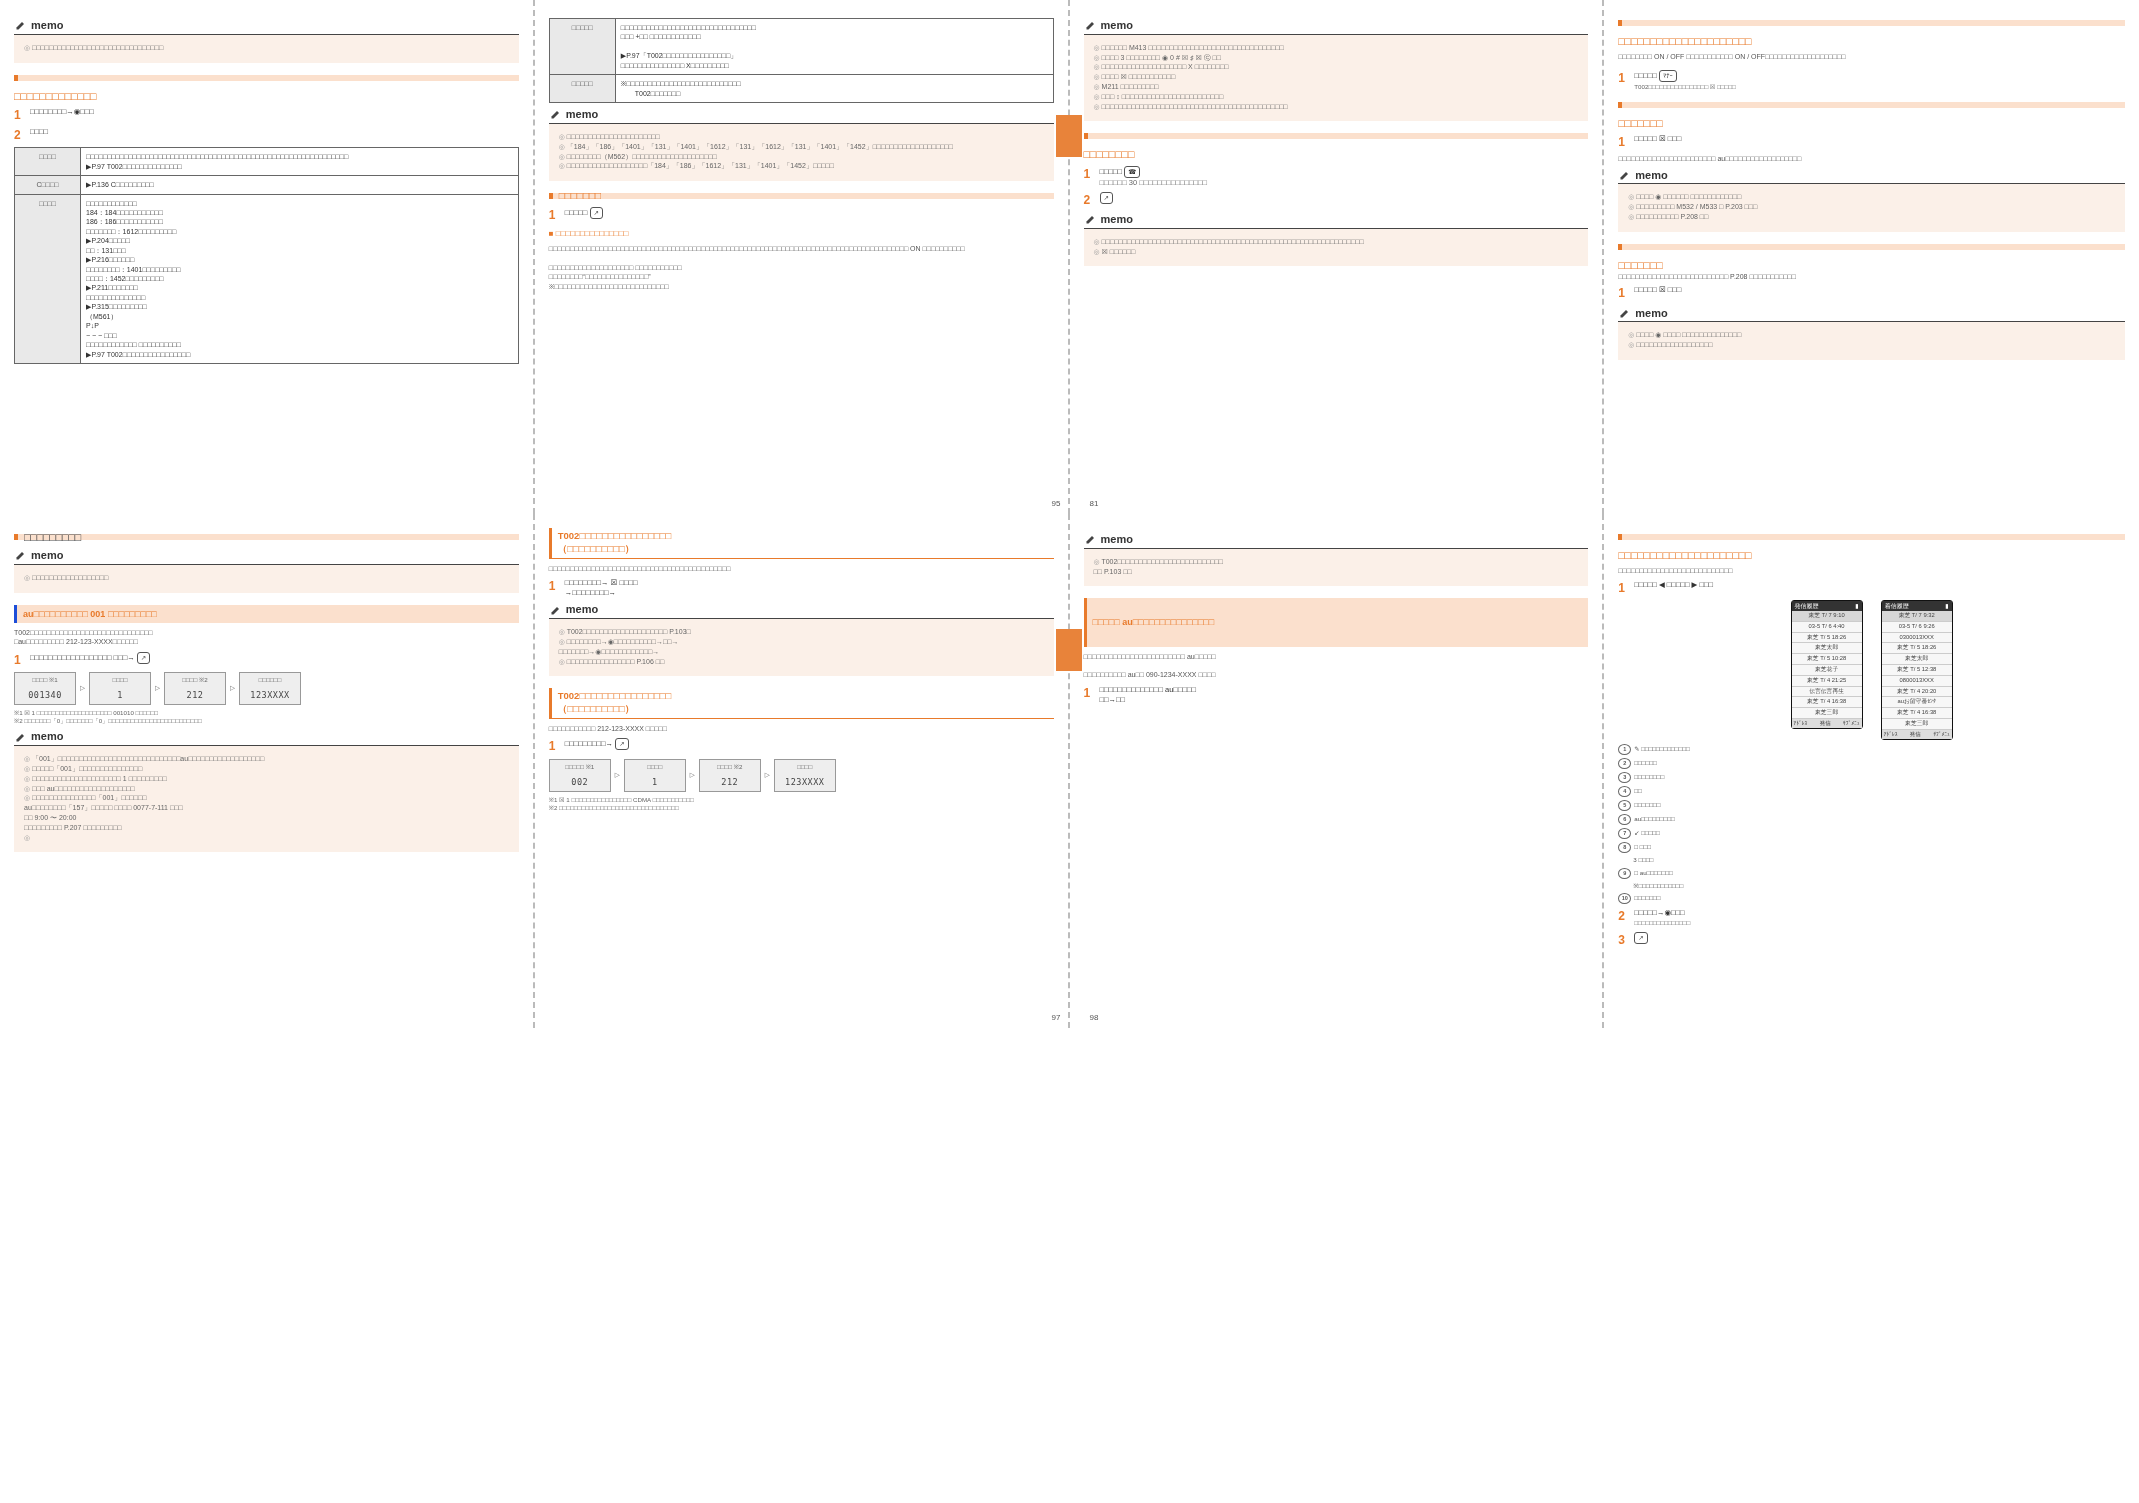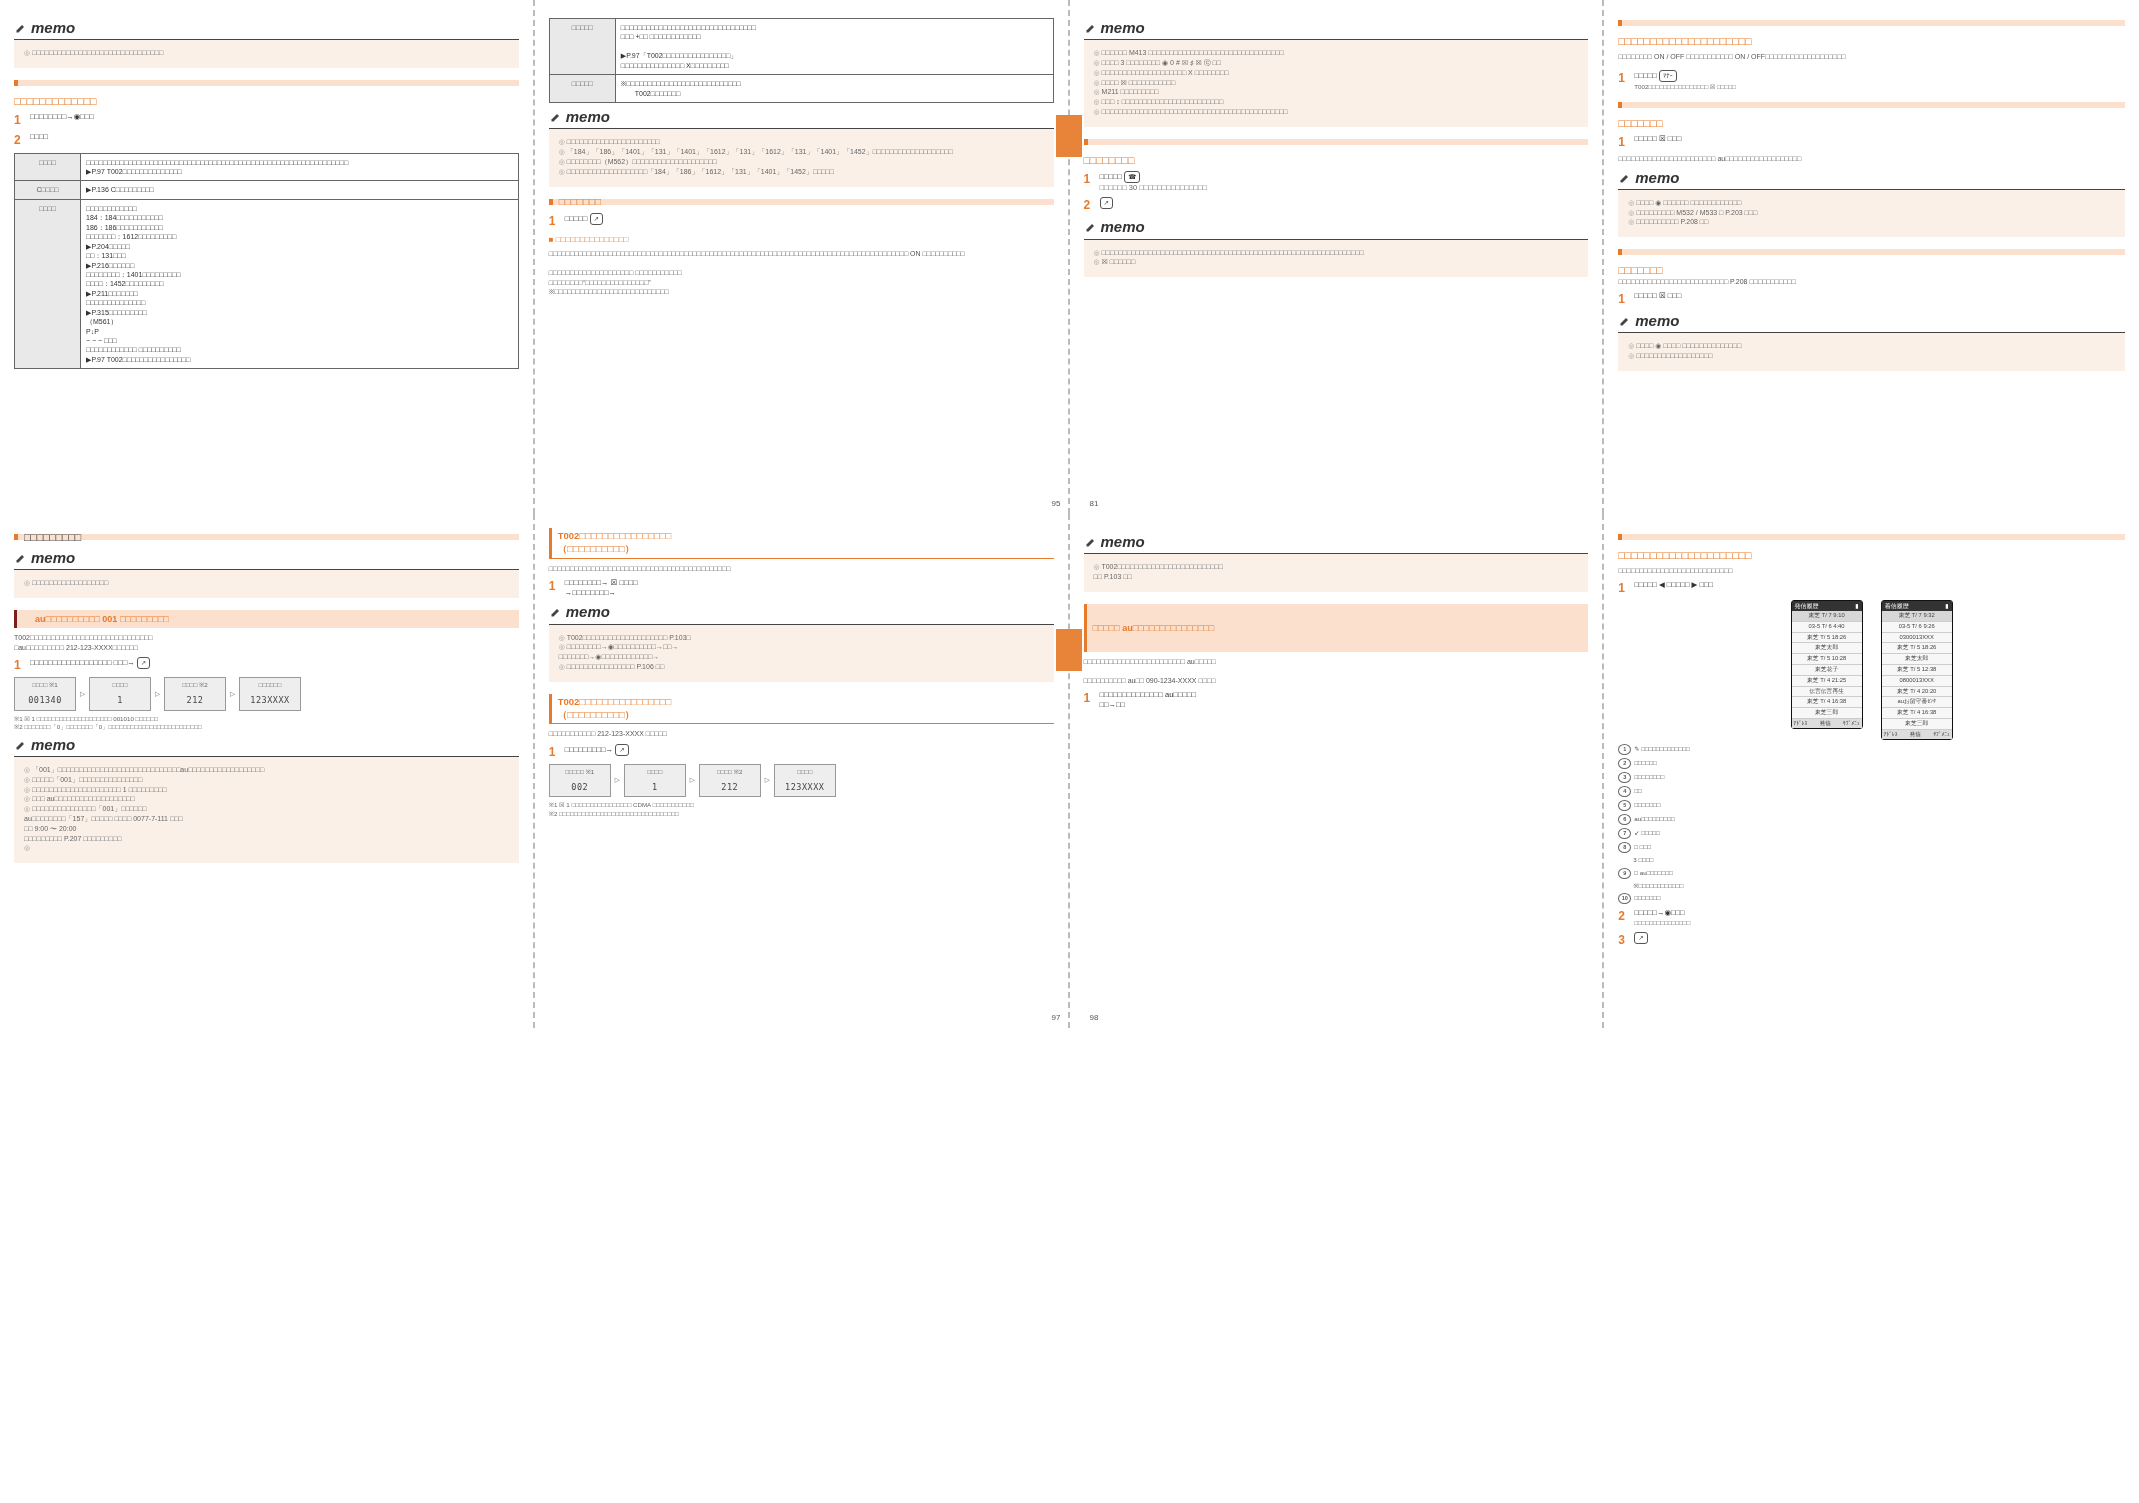--- a/index.html
+++ b/index.html
@@ -2,21 +2,21 @@
 <html><head>
 <meta charset="utf-8">
 <style>
   body{margin:0;background:#fff;font-family:"Hiragino Kaku Gothic Pro","Meiryo",sans-serif;font-size:7.5px;color:#333;line-height:1.35}
   .sheet{display:grid;grid-template-columns:repeat(4,1fr);gap:0;background:#fff}
   .page{position:relative;padding:14px 14px 20px 14px;border-right:2px dashed #bbb;min-height:480px}
   .page:nth-child(4n){border-right:none}
   .memo{position:relative;margin:4px 0 12px 0}
   .memo-head{display:flex;align-items:center;gap:3px;border-bottom:1.5px solid #444;padding-bottom:1px}
   .memo-head svg{width:14px;height:12px}
-  .memo-head b{font-size:15px;font-style:italic}
+  .memo-head b{font-size:11px;}
   .memo-body{background:#fbf0e8;padding:8px 10px 10px 10px;color:#666;font-size:7px;line-height:1.4}
   .memo-body .dot::before{content:"◎ ";color:#999}
   .section-bar{height:6px;display:flex;margin:6px 0 8px 0}
   .section-bar .a{width:4px;background:#e87a2b}
   .section-bar .b{flex:1;background:#fbe0cd}
   h2.sec{font-size:10.5px;font-weight:bold;color:#444;margin:2px 0 0 0}
   h2.sec.orange{color:#e87a2b}
   .orange{color:#e87a2b}
   .step{display:flex;gap:6px;margin:4px 0}
   .step .n{color:#e87a2b;font-weight:bold;font-size:12px;width:10px;flex-shrink:0}
@@ -280,21 +280,21 @@
     <div class="memo-head">
           <svg viewBox="0 0 24 24">
             <path fill="#444" d="M3 17l11-11 4 4L7 21H3v-4z"></path>
           </svg>
           <b>memo</b>
         </div>
     <div class="memo-body">
           <div class="dot">□□□□□□□□□□□□□□□□□□</div>
         </div>
   </div>
-  <div style="background:#fbe0cd;padding:3px 18px;border-left:3px solid #7f1d1d"><span class="orange" style="font-weight:bold;font-size:9px">au□□□□□□□□□□ 001 □□□□□□□□□</span></div>
+  <div style="background:#fbe0cd;padding:3px 6px;border-left:3px solid #1d4ed8"><span class="orange" style="font-weight:bold;font-size:9px">au□□□□□□□□□□ 001 □□□□□□□□□</span></div>
   <div style="white-space:pre-line;font-size:7px;color:#555;margin:5px 0">T002□□□□□□□□□□□□□□□□□□□□□□□□□□□□□
 □au□□□□□□□□□ 212-123-XXXX□□□□□□</div>
   <div class="step">
         <div class="n">1</div>
         <div class="t"><span>□□□□□□□□□□□□□□□□□□ □□□→</span> <span class="keycap">↗</span></div>
       </div>
   <div class="cardrow">
     <div class="card"><span class="lbl">□□□□ ※1</span><span class="val">001340</span></div>
         <span class="plus">▷</span>
     <div class="card"><span class="lbl">□□□□</span><span class="val">1</span></div>

